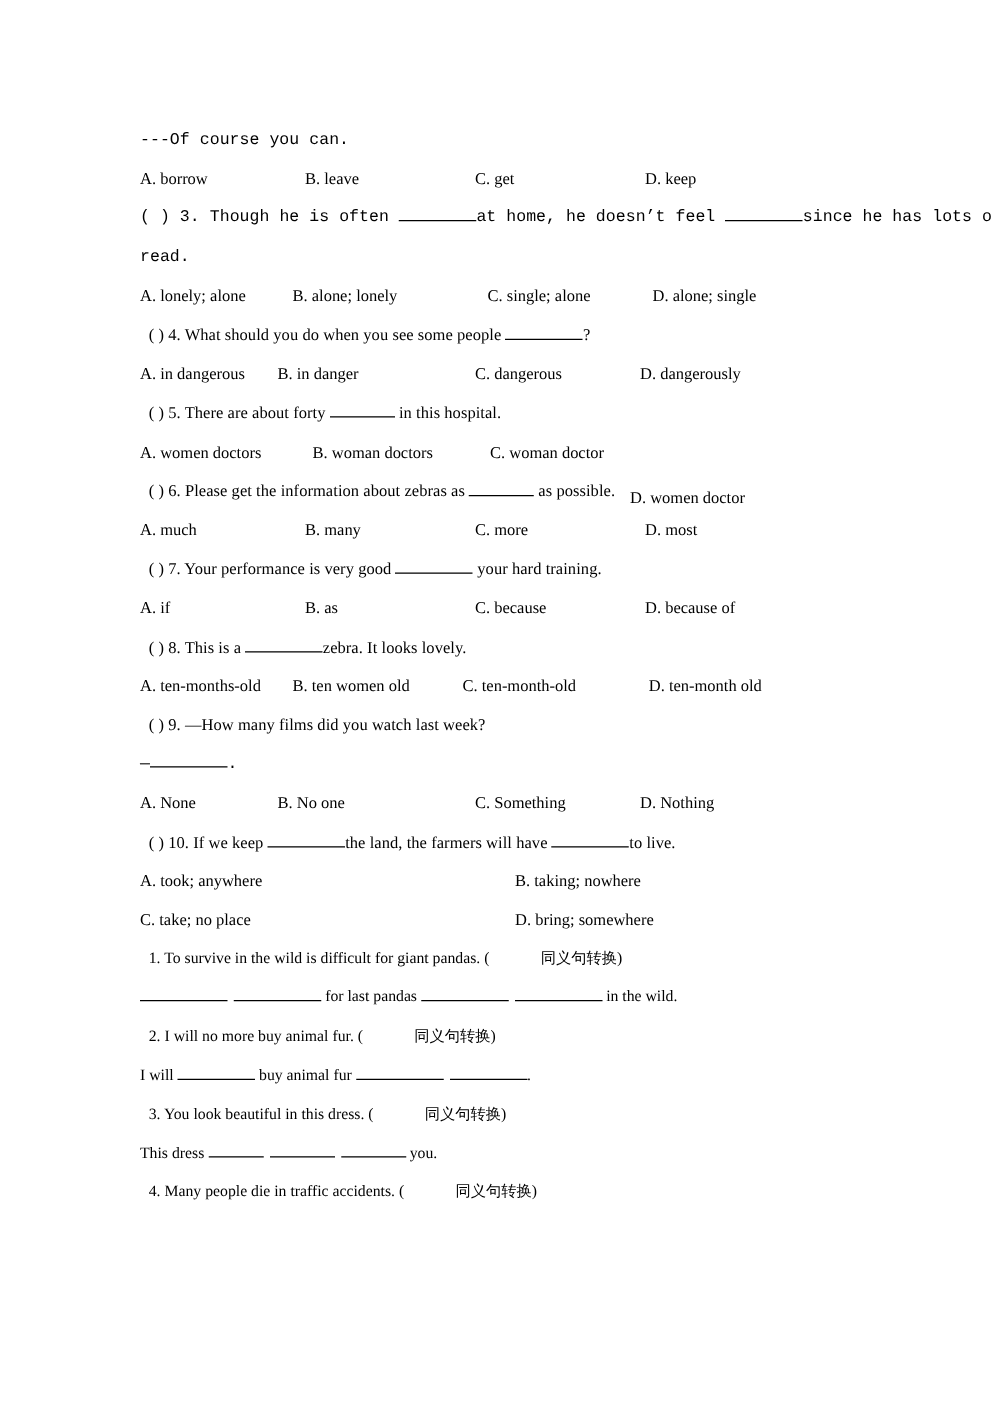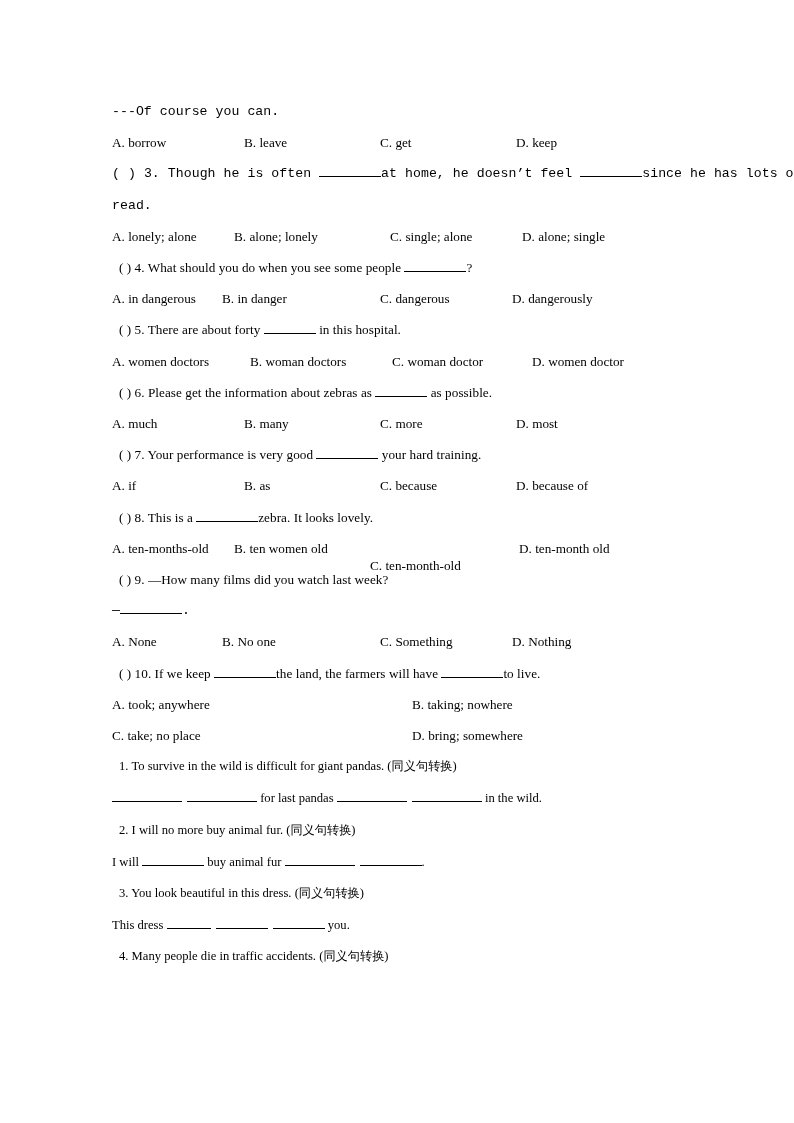--- a/index.html
+++ b/index.html
@@ -61,26 +61,26 @@
   
   .opts.tight .o.b { left: 122px; }
   .opts.tight .o.c { left: 278px; }
   .opts.tight .o.d { left: 410px; }
 
   .opts.tight2 .o.b { left: 110px; }
   .opts.tight2 .o.c { left: 268px; }
   .opts.tight2 .o.d { left: 400px; }
 
   .opts.tight3 .o.b { left: 122px; }
-  .opts.tight3 .o.c { left: 258px; margin-top: 17px; }
+  .opts.tight3 .o.c { left: 258px; }
   .opts.tight3 .o.d { left: 390px; margin-left: 17px; }
 
   .opts.tight4 .o.b { left: 138px; }
   .opts.tight4 .o.c { left: 280px; }
-  .opts.tight4 .o.d { left: 420px; }
+  .opts.tight4 .o.d { left: 392px; margin-top: 36px; }
 
   
   .opts2 {
     font-size: 13.2px;
     line-height: 31.2px;
     position: relative;
     height: 31.2px;
     white-space: nowrap;
   }
   .opts2 .o { position: absolute; top: 0; }
@@ -113,21 +113,21 @@
     margin-bottom: 2px;
   }
 
   
   .sent {
     font-size: 12.6px;
     line-height: 31.2px;
     white-space: nowrap;
     padding-left: 7px;
   }
-  .cn { font-family: Liberation Mono, monospace; font-size: 12.2px; }
+  .cn { font-family: Liberation Serif, serif; font-size: 12.2px; margin-left: 41px; }
 </style>
 </head>
 <body>
 
 <div class="page">
   <div class="content">
 
     <div class="line indent-1">
       <span>---Of course you can.</span>
     </div>

